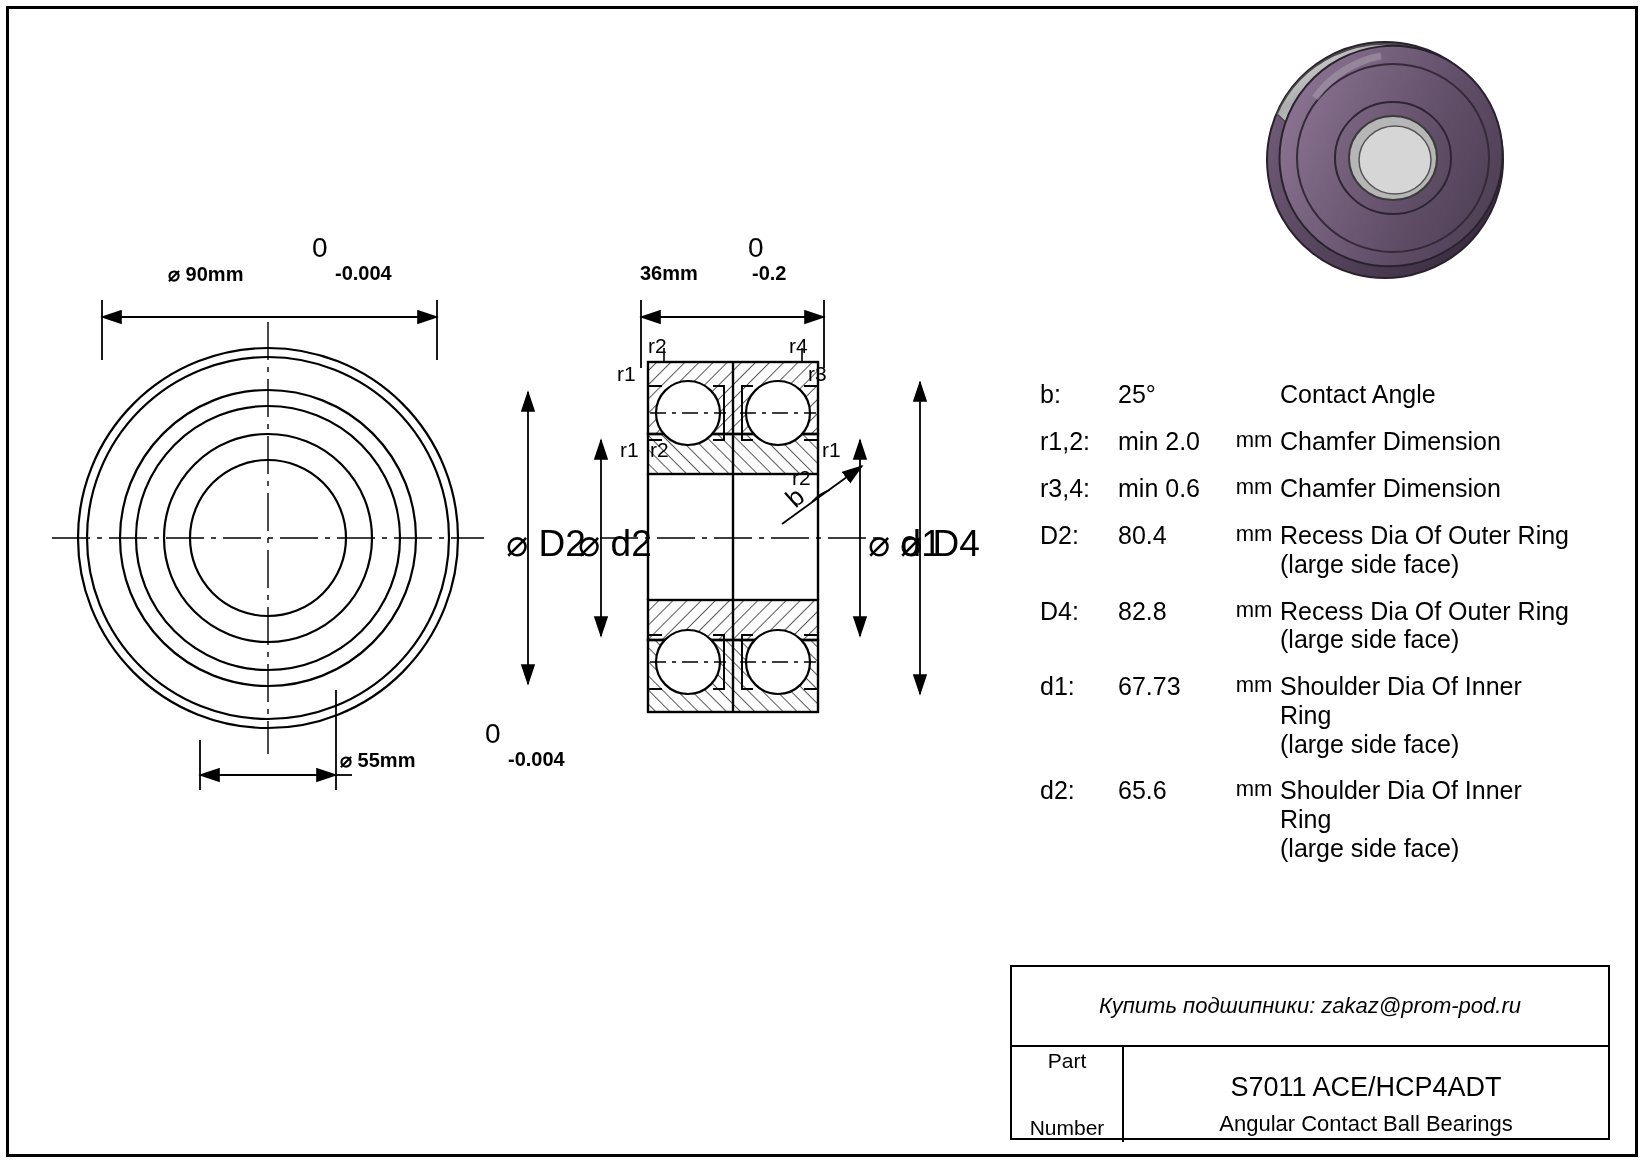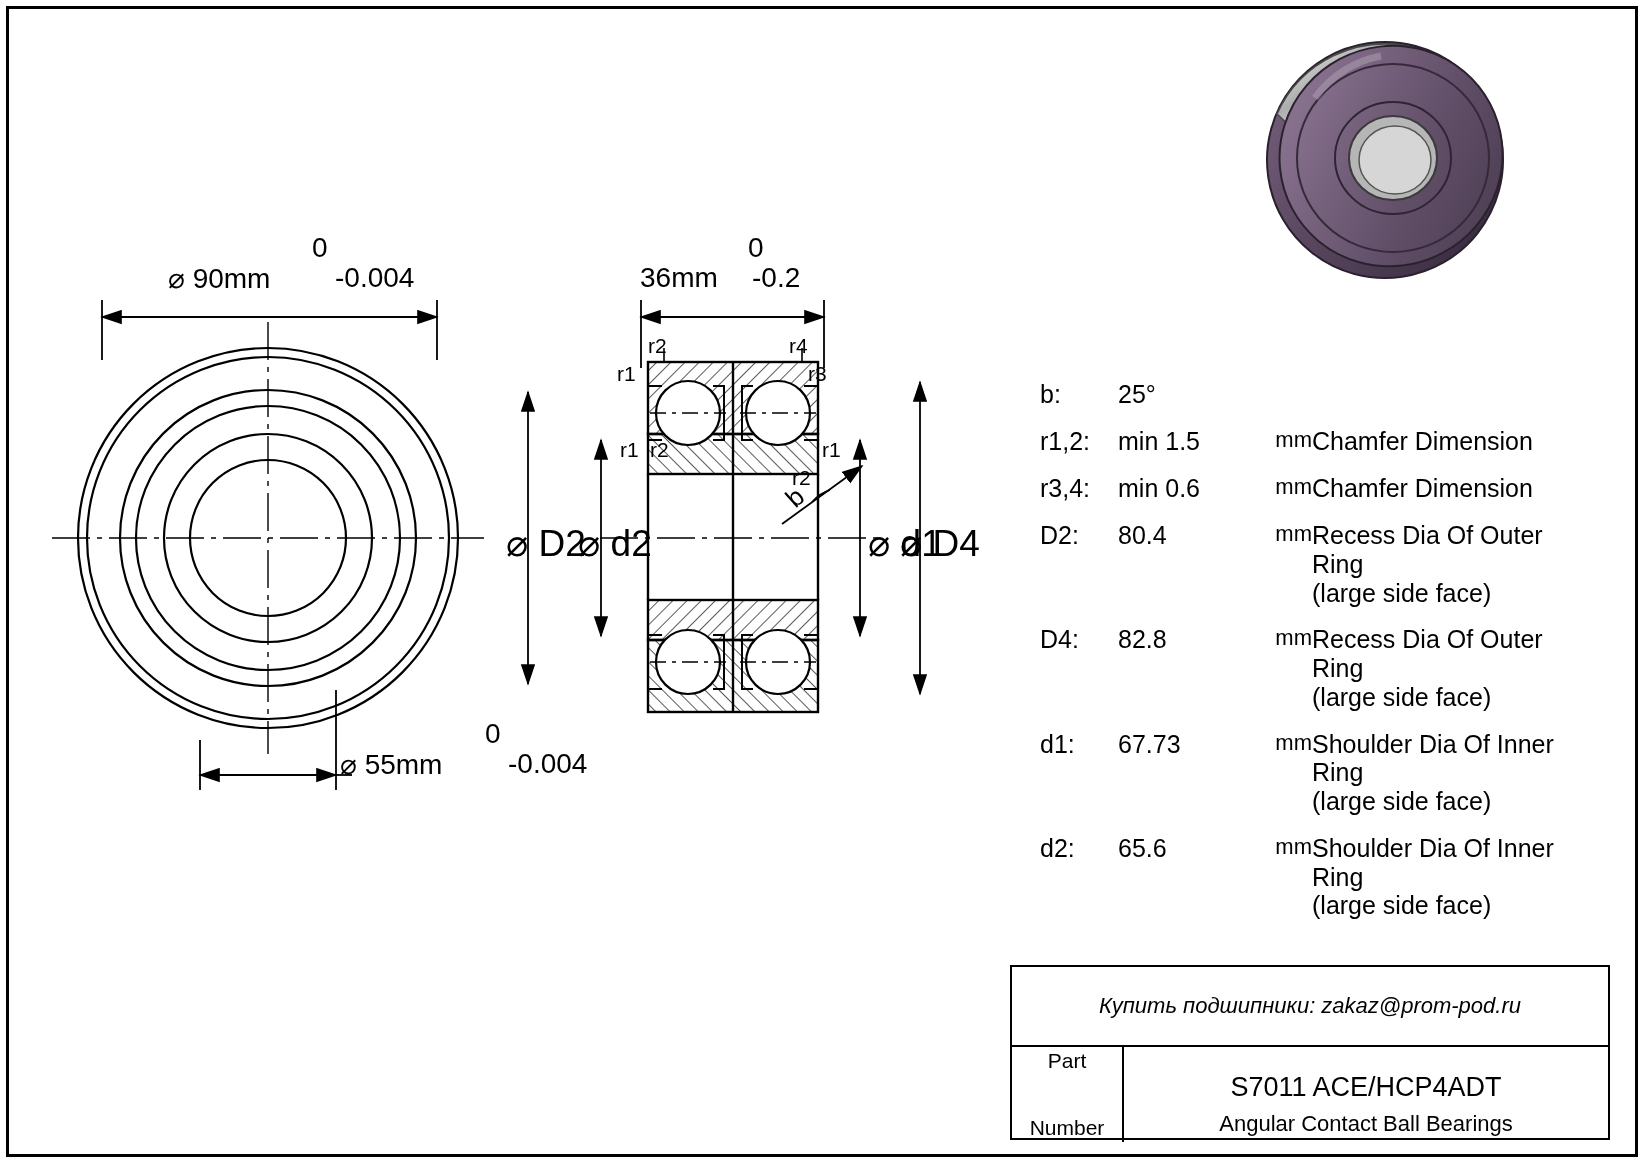--- a/index.html
+++ b/index.html
@@ -56,22 +56,21 @@
   }
   .spec-val {
     width: 110px;
     font-size: 25px;
     text-align: left;
     white-space: nowrap;
   }
   .spec-unit {
     width: 52px;
     font-size: 22px;
-    text-align: right;
-    margin-left: 32px;
+    text-align: center;
   }
   .spec-desc {
     flex: 1;
     font-size: 25px;
     line-height: 1.15;
   }
   .spec-desc .sub {
     display: block;
     font-size: 25px;
   }
@@ -119,22 +118,23 @@
   .tb-part {
     font-size: 27px;
     margin-bottom: 8px;
   }
   .tb-type {
     font-size: 22px;
   }
   
   .dim {
     position: absolute;
-    font-size: 28px;
+    font-size: 20px;
     white-space: nowrap;
+    font-weight: bold;
   }
   .dim-small {
     position: absolute;
     font-size: 21px;
     white-space: nowrap;
   }
   .dim-label {
     position: absolute;
     font-size: 37px;
     white-space: nowrap;
@@ -355,25 +355,28 @@
   <div class="dim-label" style="left:578px; top:522px;">⌀ d2</div>
   <div class="dim-label" style="left:832px; top:522px;margin-left:36px;">⌀ d1</div>
   <div class="dim-label" style="left:900px; top:522px;">⌀ D4</div>
 
   <div class="spec-table">
 
     <div class="spec-row">
       <div class="spec-sym">b:</div>
       <div class="spec-val">25°</div>
       <div class="spec-unit"></div>
+      <div class="spec-desc">
+        <span>Contact Angle</span>
+      </div>
     </div>
 
     <div class="spec-row">
       <div class="spec-sym">r1,2:</div>
-      <div class="spec-val">min 1.5</div>
+      <div class="spec-val">min 2.0</div>
       <div class="spec-unit">mm</div>
       <div class="spec-desc">
         <span>Chamfer Dimension</span>
       </div>
     </div>
 
     <div class="spec-row">
       <div class="spec-sym">r3,4:</div>
       <div class="spec-val">min 0.6</div>
       <div class="spec-unit">mm</div>

